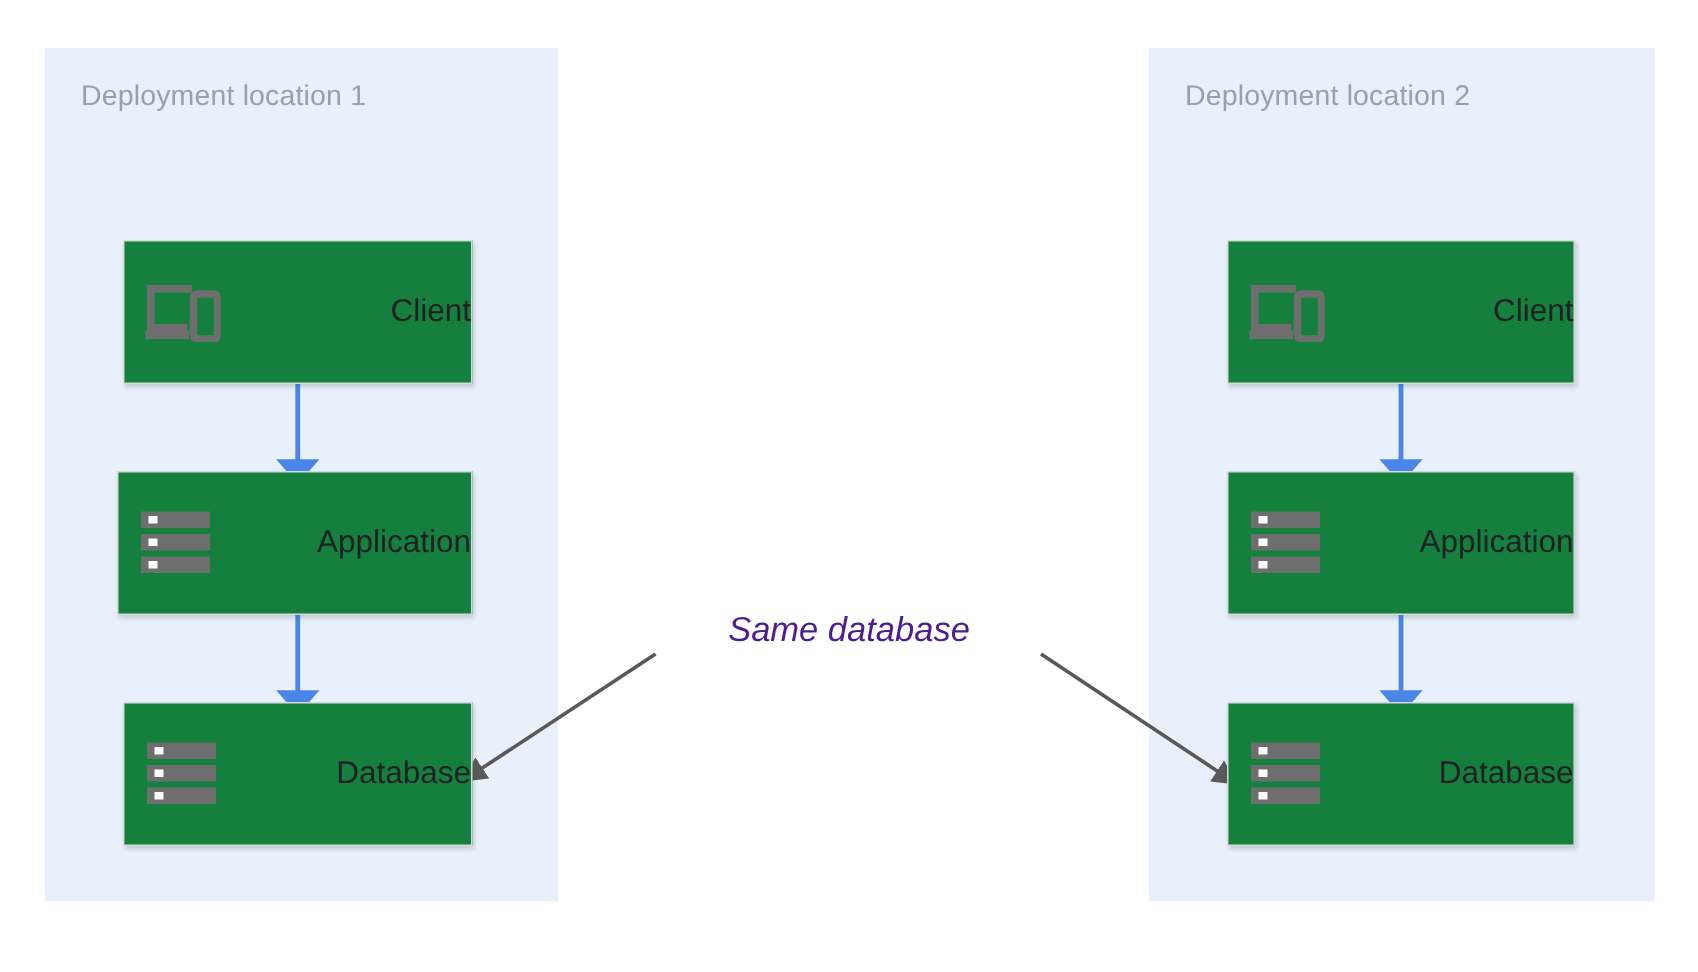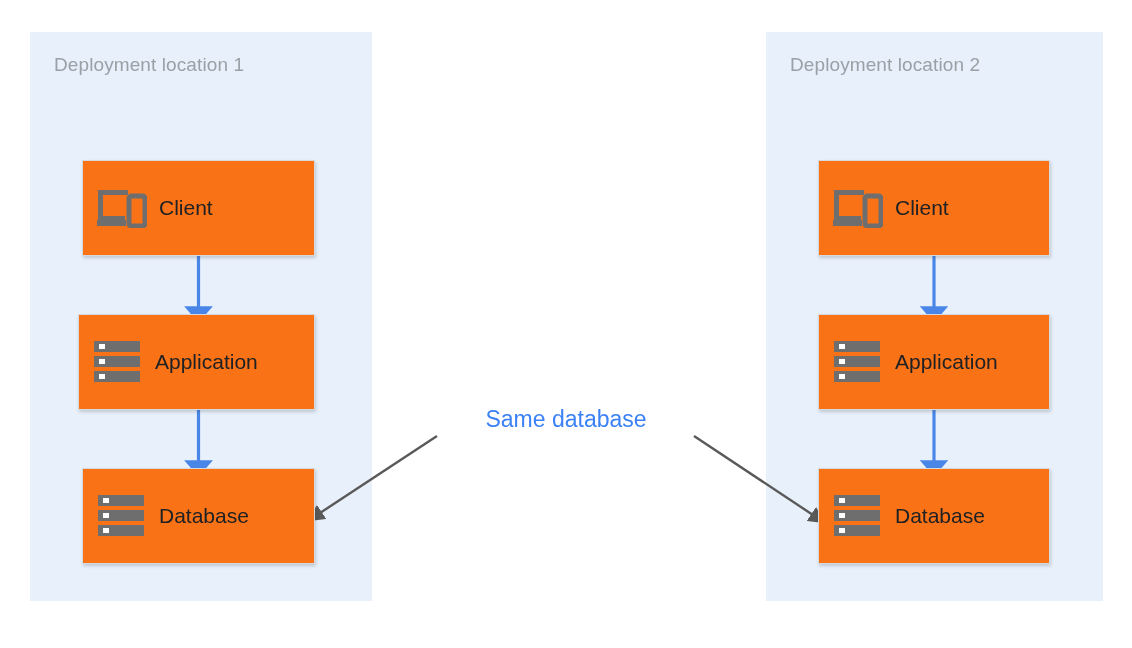--- a/index.html
+++ b/index.html
@@ -36,26 +36,27 @@
     left: 24px;
     font-size: 19px;
     color: #9aa0a6;
     letter-spacing: .1px;
     white-space: nowrap;
   }
 
   
   .node {
     position: absolute;
-    background: #f97316;
+    background: #15803d;
     border: 1px solid #d6dade;
     box-shadow: 1px 2px 3px rgba(60, 64, 67, .22);
     display: flex;
     align-items: center;
     box-sizing: border-box;
+    justify-content: space-between;
   }
   .node .icon-wrap {
     width: 76px;
     flex: 0 0 76px;
     display: flex;
     align-items: center;
     justify-content: center;
   }
   .node .node-label {
     font-size: 21px;
@@ -75,21 +76,22 @@
 
   
   #center-note {
     position: absolute;
     left: 441px;
     top: 404px;
     width: 250px;
     text-align: center;
     font-size: 23px;
     line-height: 30px;
-    color: #3b82f6;
+    color: #4c1d95;
+    font-style: italic;
   }
 
   svg { display: block; }
   .svg-layer {
     position: absolute;
     inset: 0;
     pointer-events: none;
   }
 </style>
 </head>

